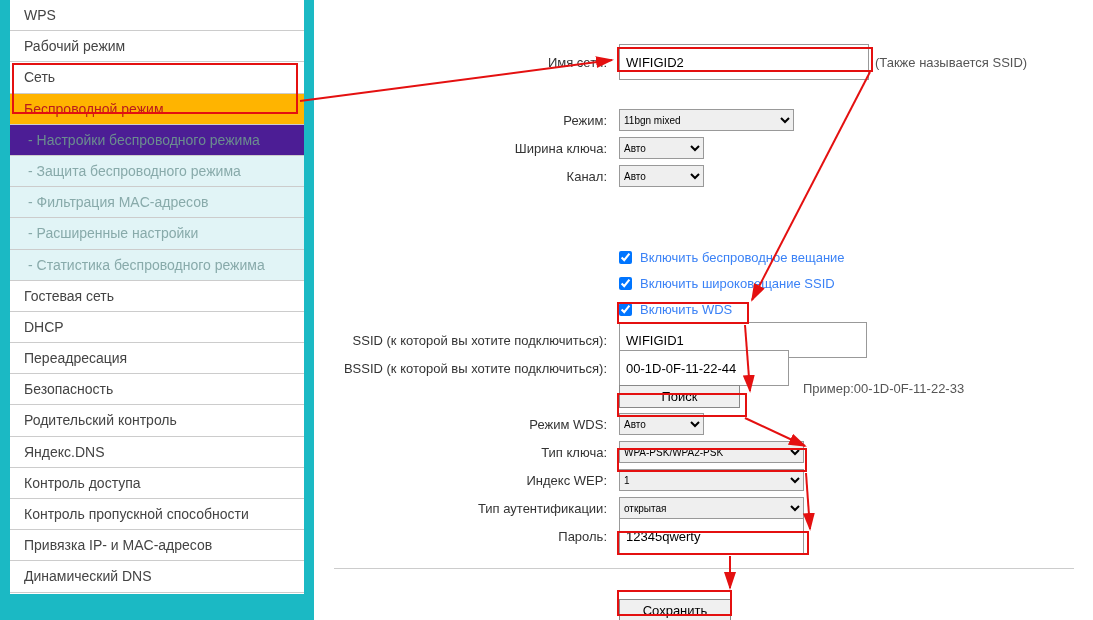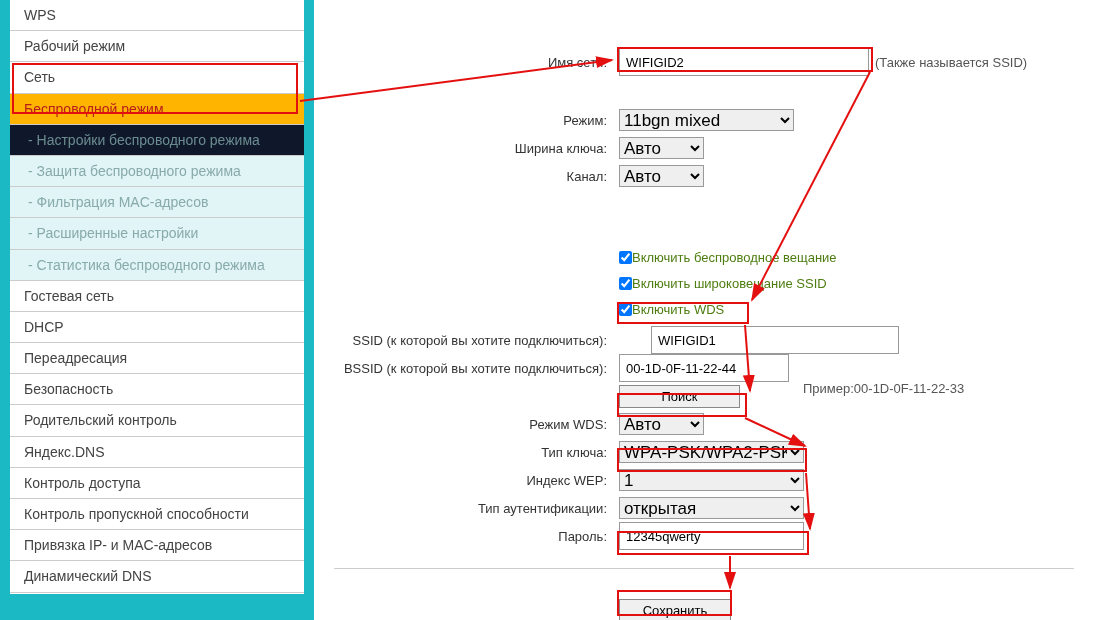--- a/index.html
+++ b/index.html
@@ -38,21 +38,21 @@
     background: #ffb400;
     color: #b91c1c;
   }
   .sidebar-sub {
     background: #e1f4f6;
     color: #8aa;
     padding-left: 18px;
     font-size: 14px;
   }
   .sidebar-sub.sel {
-    background: #0f172a;
+    background: #4c1d95;
     color: #6b8d8f;
   }
   .teal-bottom {
     position: absolute;
     left: 10px; bottom: 0;
     width: 294px; height: 26px;
     background: #1bb9c4;
   }
   .teal-right {
     position: absolute;
@@ -79,41 +79,41 @@
   }
   .label {
     width: 285px;
     text-align: right;
     padding-right: 12px;
     color: #333;
     font-size: 13px;
   }
   input[type="text"] {
     border: 1px solid #999;
-    height: 28px;
+    height: 36px;
     padding: 0 6px;
     font-size: 13px;
     background: #fff;
   }
   select {
     border: 1px solid #999;
     height: 22px;
-    font-size: 17px;
+    font-size: 10px;
     background: #efefef;
   }
   .note {
     color: #555;
     font-size: 13px;
     padding-left: 6px;
   }
   .check-row { 
     display: flex; align-items: center; 
     height: 26px; padding-left: 285px;
   }
-  .check-row label { color: #4d7c0f; font-size: 13px; }
+  .check-row label { padding-left: 8px; color: #3b82f6; font-size: 13px; }
   .btn {
     border: 1px solid #888;
     background: #f0f0f0;
     padding: 3px 18px;
     font-size: 13px;
     cursor: pointer;
   }
   .redbox {
     border: 2px solid #e41010;
     position: absolute;
@@ -193,21 +193,21 @@
     <input type="checkbox" checked="" style="">
     <label>Включить широковещание SSID</label>
   </div>
   <div class="check-row">
     <input type="checkbox" checked="" style="">
     <label>Включить WDS</label>
   </div>
 
   <div class="form-row" style="margin-top:4px;">
     <div class="label">SSID (к которой вы хотите подключиться):</div>
-    <input type="text" style="width: 248px; margin-left: 32px;" value="WIFIGID1">
+    <input type="text" style="width: 248px;" value="WIFIGID1">
   </div>
   <div class="form-row">
     <div class="label">BSSID (к которой вы хотите подключиться):</div>
     <input type="text" style="width: 170px;" value="00-1D-0F-11-22-44">
     <span class="note" style="padding-left:14px;margin-top:40px;">Пример:00-1D-0F-11-22-33</span>
   </div>
   <div class="form-row">
     <div class="label"></div>
     <button class="btn" style="width:121px;text-align:center;">Поиск</button>
   </div>

